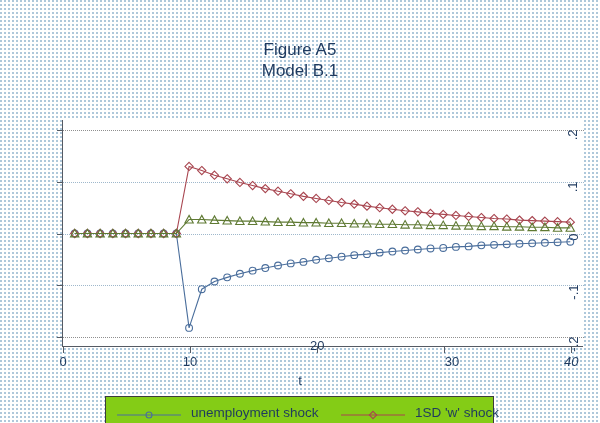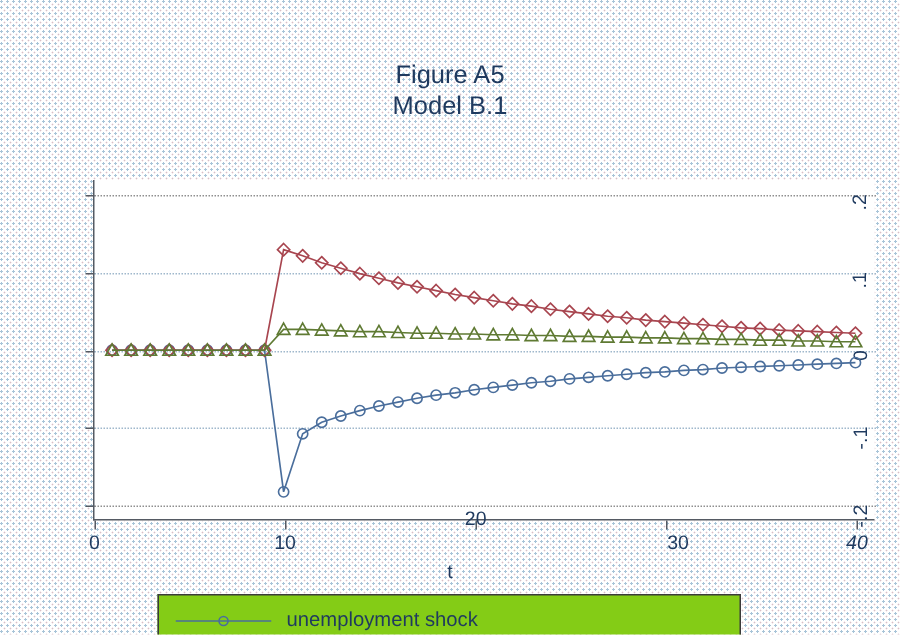--- a/index.html
+++ b/index.html
@@ -253,15 +253,22 @@
   <div class="axis-title">t</div>
 
   <div class="legend">
     <div class="legend-row" id="leg0" style="left:11px;top:8px;">
       <span class="leg-sample"><svg width="64" height="12">
             <line x1="0" y1="6" x2="64" y2="6" stroke="#4a6e9c" stroke-width="1.1"></line>
             <circle cx="32" cy="6" r="3" fill="none" stroke="#4a6e9c" stroke-width="1.1"></circle>
           </svg></span>
       <span class="leg-text">unemployment shock</span>
     </div>
+    <div class="legend-row" id="leg1" style="left:235px;top:8px;">
+      <span class="leg-sample"><svg width="64" height="12">
+            <line x1="0" y1="6" x2="64" y2="6" stroke="#a8454f" stroke-width="1.1"></line>
+            <polygon points="32,2.3 35.7,6 32,9.7 28.3,6" fill="none" stroke="#a8454f" stroke-width="1.1"></polygon>
+          </svg></span>
+      <span class="leg-text">1SD 'w' shock</span>
+    </div>
   </div>
 
 </div>
 
 </body></html>

